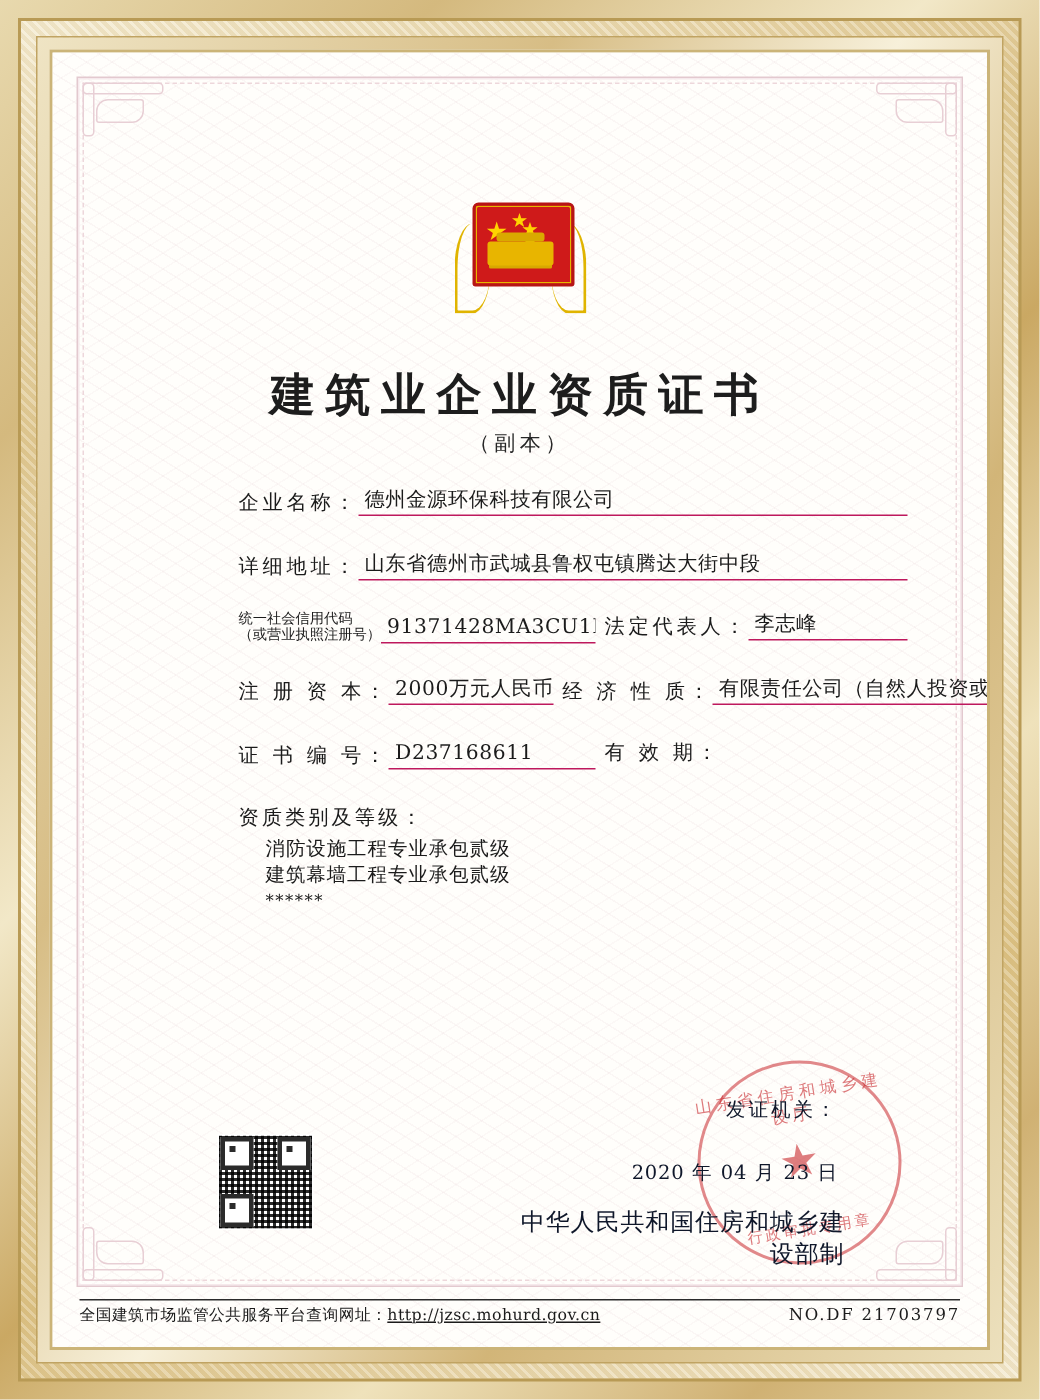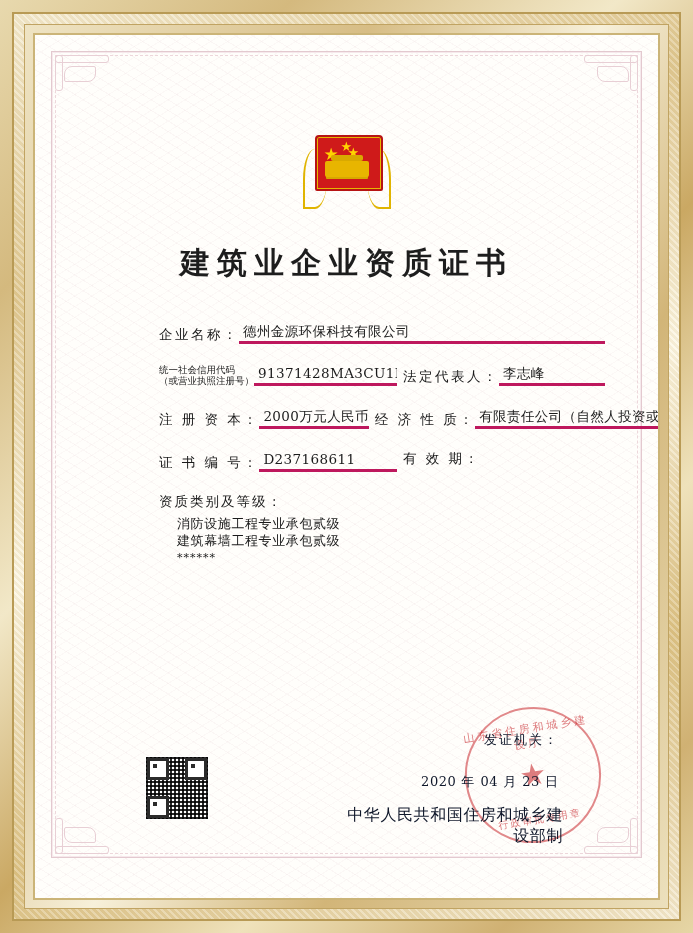--- a/index.html
+++ b/index.html
@@ -217,21 +217,21 @@
   }
   .lbl {
     font-size: 13.5px;
     letter-spacing: 2.5px;
     white-space: nowrap;
   }
   .val {
     font-size: 13.5px;
     letter-spacing: 0.4px;
     padding-left: 4px;
-    border-bottom: 3px solid #be185d;
+    border-bottom: 1px solid #be185d;
     flex: 1;
     line-height: 19px;
     white-space: nowrap;
     overflow: hidden;
   }
 
   .row.split { align-items: flex-start; }
   .row .half-left { display: flex; align-items: flex-end; width: 238px; }
   .row .half-right { display: flex; align-items: flex-end; flex: 1; }
 
@@ -424,28 +424,33 @@
                 <span class="star s1">★</span>
                 <span class="star s2">★</span>
                 <span class="star s3">★</span>
                 <span class="star s4">★</span>
               </div>
               <div class="gate"></div>
             </div>
           </div>
 
           <div class="title">建筑业企业资质证书</div>
+          <div class="subtitle">（副本）</div>
 
           <div class="fields">
 
             <div class="row">
               <span class="lbl">企业名称：</span>
               <span class="val">德州金源环保科技有限公司</span>
             </div>
 
+            <div class="row">
+              <span class="lbl">详细地址：</span>
+              <span class="val">山东省德州市武城县鲁权屯镇腾达大街中段</span>
+            </div>
 
             <div class="row split">
               <div class="half-left">
                 <span class="stack-lbl">
                   <span>统一社会信用代码</span><br>
                   <span>（或营业执照注册号）</span>
                 </span>
                 <span class="val">91371428MA3CU1PJ3A</span>
               </div>
               <div class="half-right">
@@ -501,18 +506,27 @@
             </div>
             <div class="ministry">中华人民共和国住房和城乡建设部制</div>
           </div>
 
           <div class="qr">
             <div class="fq q1"></div>
             <div class="fq q2"></div>
             <div class="fq q3"></div>
           </div>
 
+          <div class="footer">
+            <div class="site">
+              <span>全国建筑市场监管公共服务平台查询网址：</span><u>http://jzsc.mohurd.gov.cn</u>
+            </div>
+            <div class="no">
+              <span>NO.DF</span>
+              <span>21703797</span>
+            </div>
+          </div>
 
         </div>
       </div>
     </div>
   </div>
 </div>
 
 </body></html>

